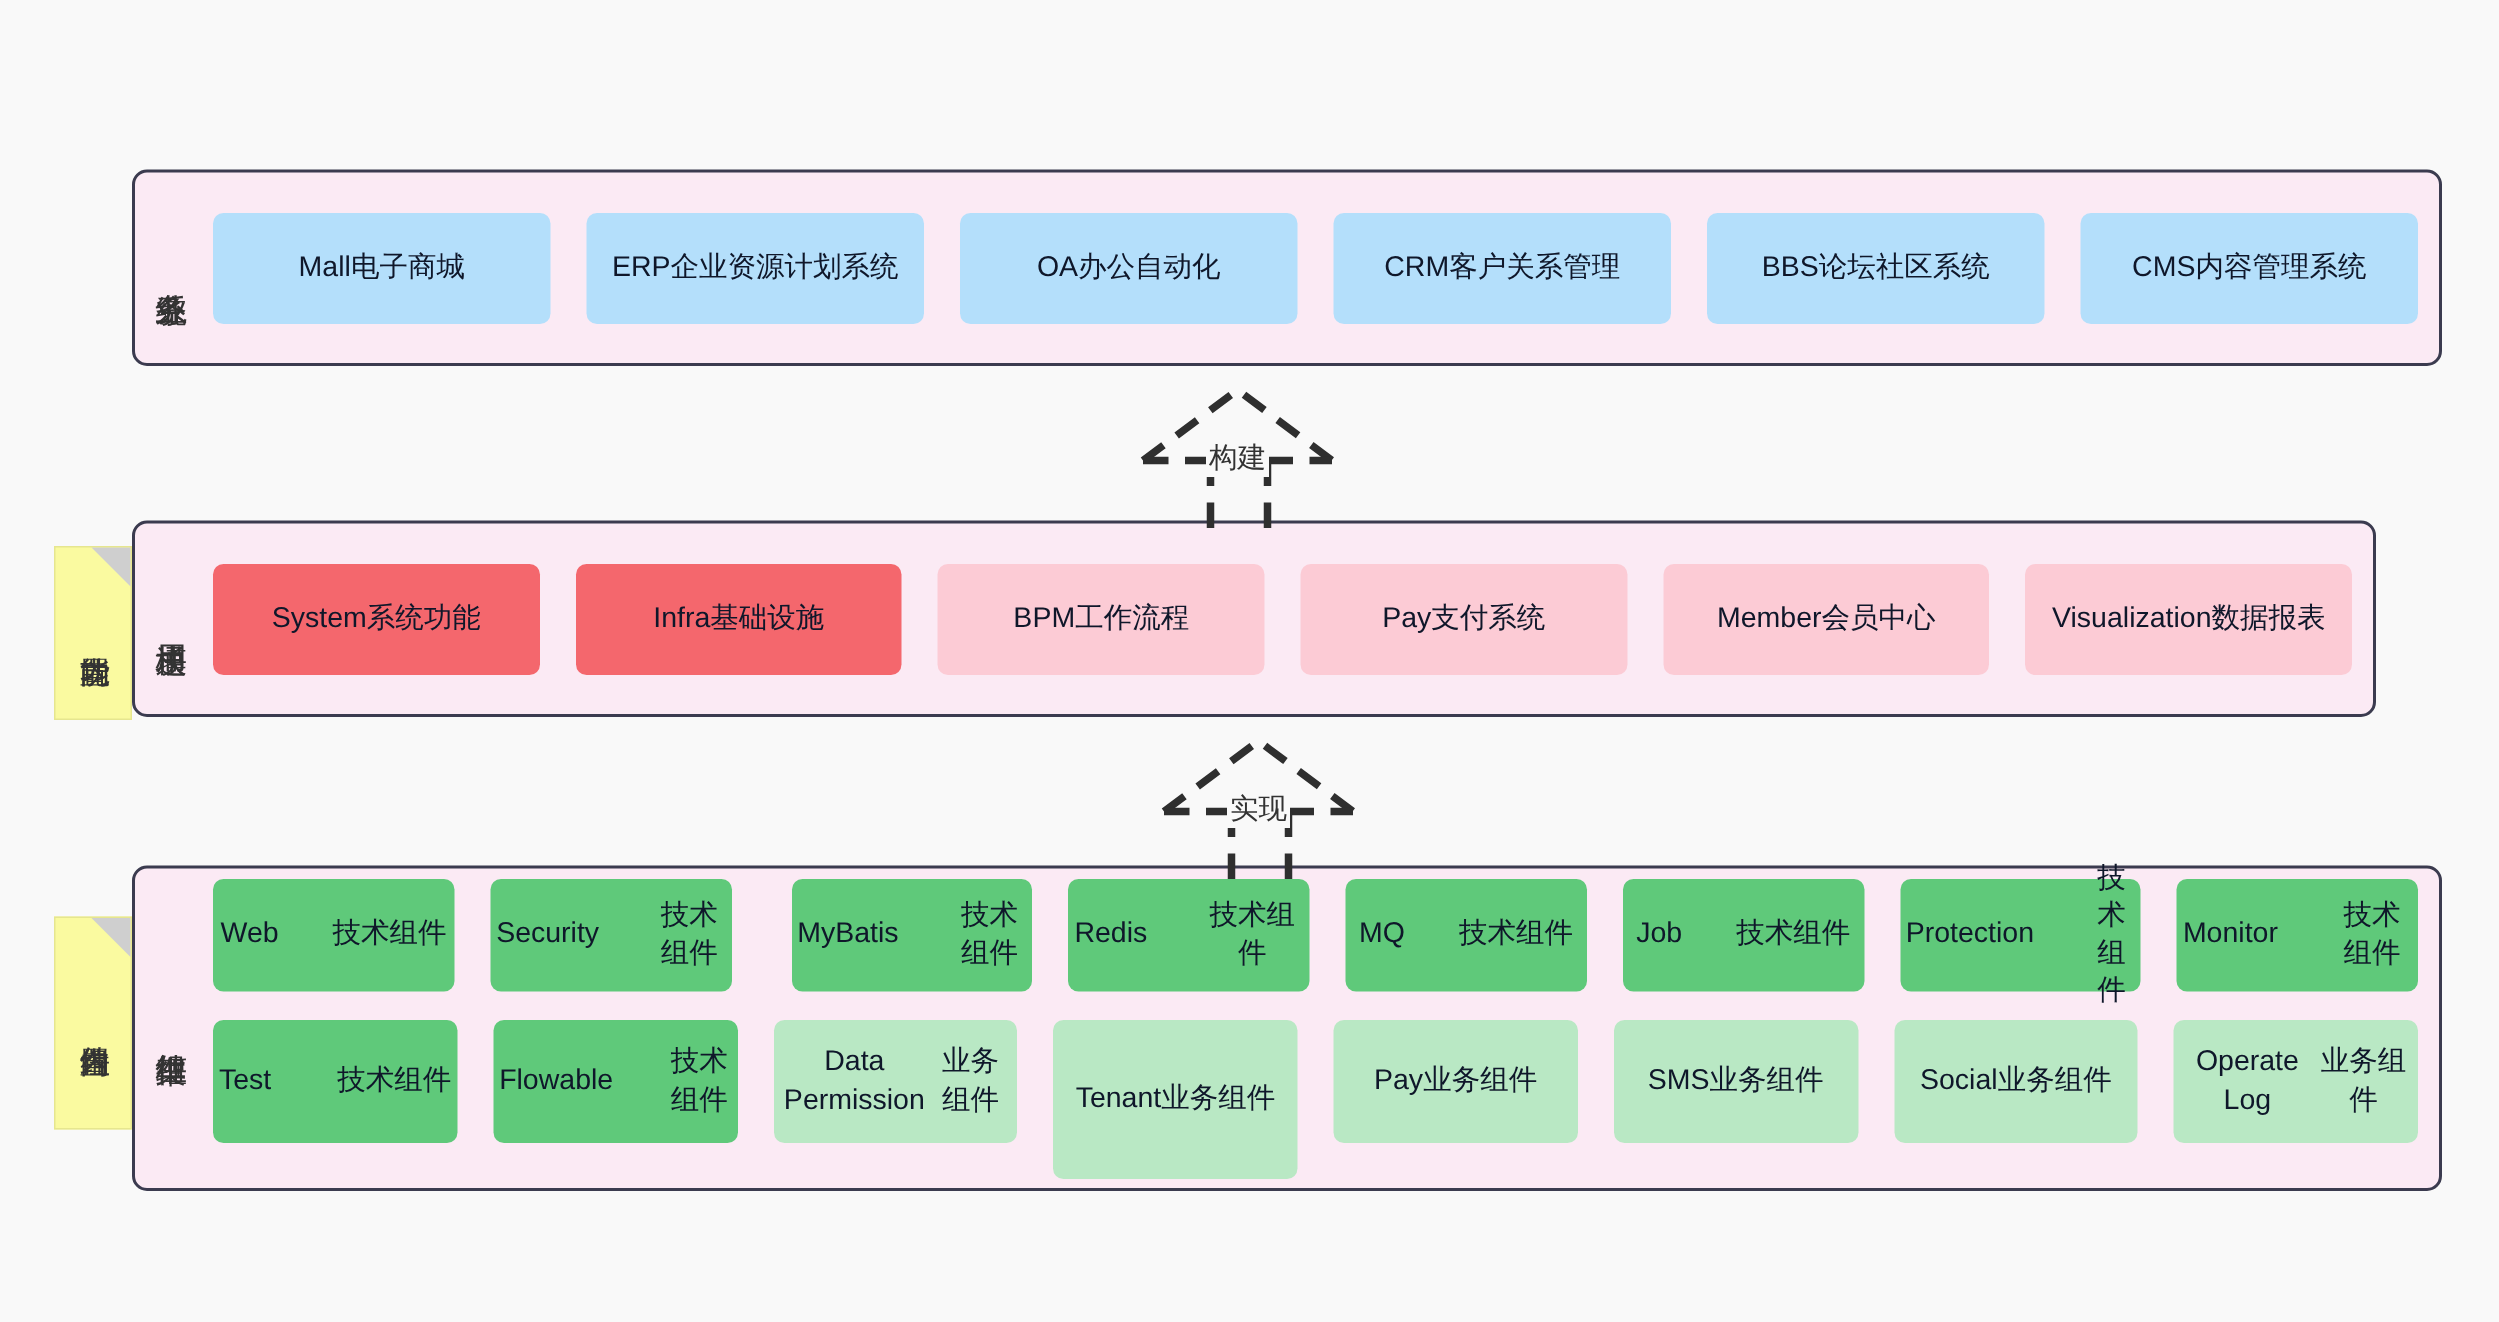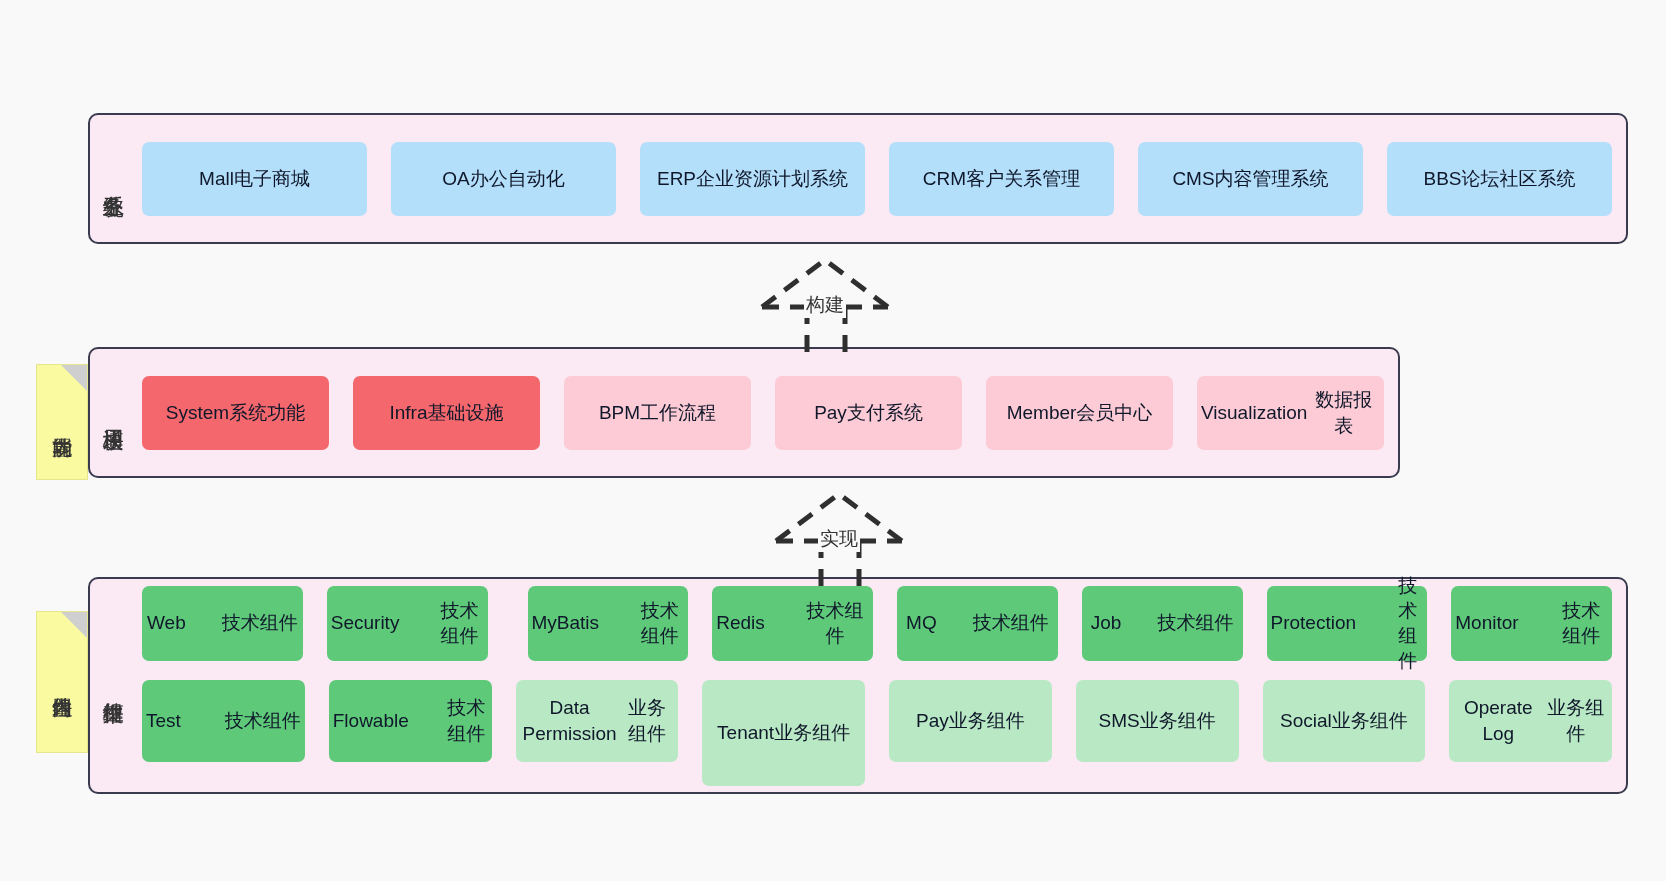--- a/index.html
+++ b/index.html
@@ -127,38 +127,38 @@
 
   <div class="band" style="left:88px; top:113px; width:1540px; height:131px;">
     <div class="band-title">业务系统</div>
     <div class="band-body">
       <div class="row">
         <div class="card c-blue" style="height:74px;">
           <span class="l1">Mall</span>
           <span class="l2">电子商城</span>
         </div>
         <div class="card c-blue" style="height:74px;">
+          <span class="l1">ERP</span>
+          <span class="l2">企业资源计划系统</span>
+        </div>
+        <div class="card c-blue" style="height:74px;">
           <span class="l1">OA</span>
           <span class="l2">办公自动化</span>
         </div>
         <div class="card c-blue" style="height:74px;">
-          <span class="l1">ERP</span>
-          <span class="l2">企业资源计划系统</span>
-        </div>
-        <div class="card c-blue" style="height:74px;">
           <span class="l1">CRM</span>
           <span class="l2">客户关系管理</span>
         </div>
         <div class="card c-blue" style="height:74px;">
+          <span class="l1">BBS</span>
+          <span class="l2">论坛社区系统</span>
+        </div>
+        <div class="card c-blue" style="height:74px;">
           <span class="l1">CMS</span>
           <span class="l2">内容管理系统</span>
-        </div>
-        <div class="card c-blue" style="height:74px;">
-          <span class="l1">BBS</span>
-          <span class="l2">论坛社区系统</span>
         </div>
       </div>
     </div>
   </div>
 
   <div class="arrow" style="left:752px; top:252px; width:160px; height:100px;">
     <svg width="160" height="100" viewBox="0 0 160 100">
 
       <polyline points="10,55 73,8 136,55" fill="none" stroke="#2f2f2f" stroke-width="5" stroke-dasharray="17,11" stroke-linecap="butt"></polyline>
 
@@ -169,21 +169,21 @@
       <line x1="93" y1="55" x2="93" y2="100" stroke="#2f2f2f" stroke-width="5" stroke-dasharray="17,11"></line>
     </svg>
     <span class="arrow-label" style="left:52px; top:40px;">构建</span>
   </div>
 
   <div class="sticky" style="left:36px; top:364px; width:52px; height:116px;">
     <span class="fold"></span>
     <span>内置功能</span>
   </div>
 
-  <div class="band" style="left:88px; top:347px; width:1312px; height:131px;">
+  <div class="band" style="left:88px; top:347px; width:1496px; height:131px;">
     <div class="band-title">通用模块</div>
     <div class="band-body">
       <div class="row">
         <div class="card c-red" style="height:74px;">
           <span class="l1">System</span>
           <span class="l2">系统功能</span>
         </div>
         <div class="card c-red" style="height:74px;">
           <span class="l1">Infra</span>
           <span class="l2">基础设施</span>

